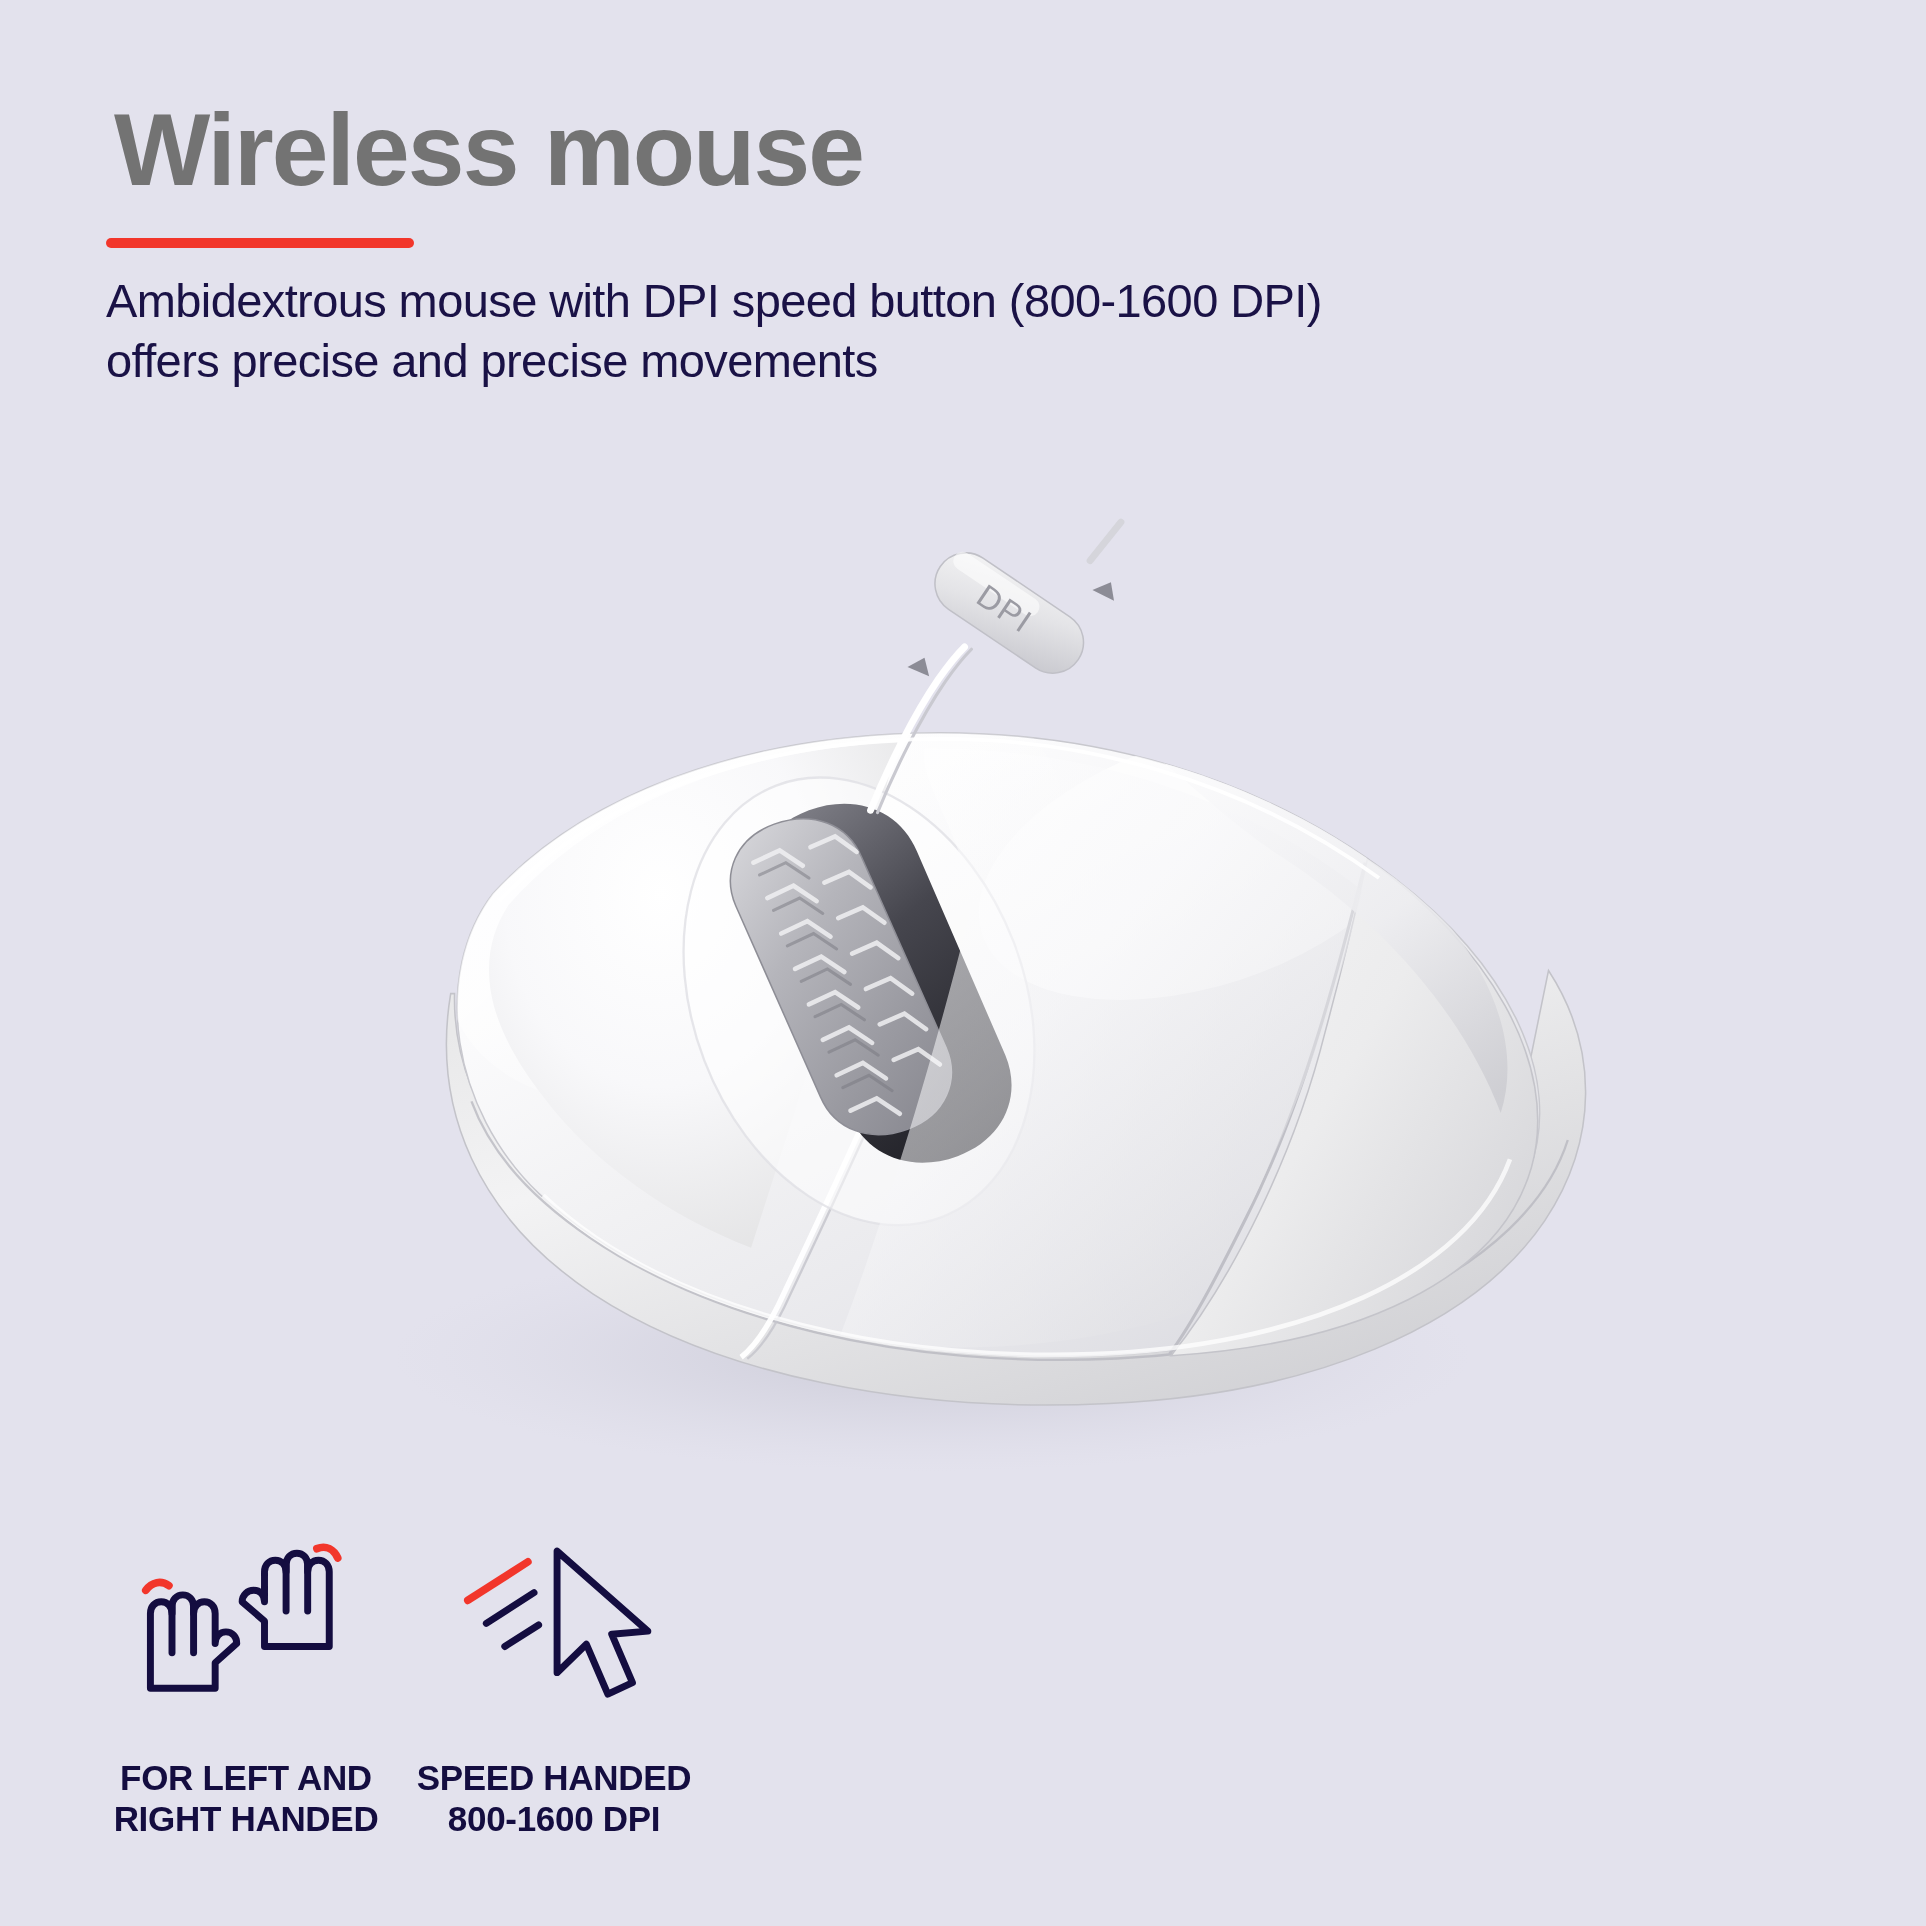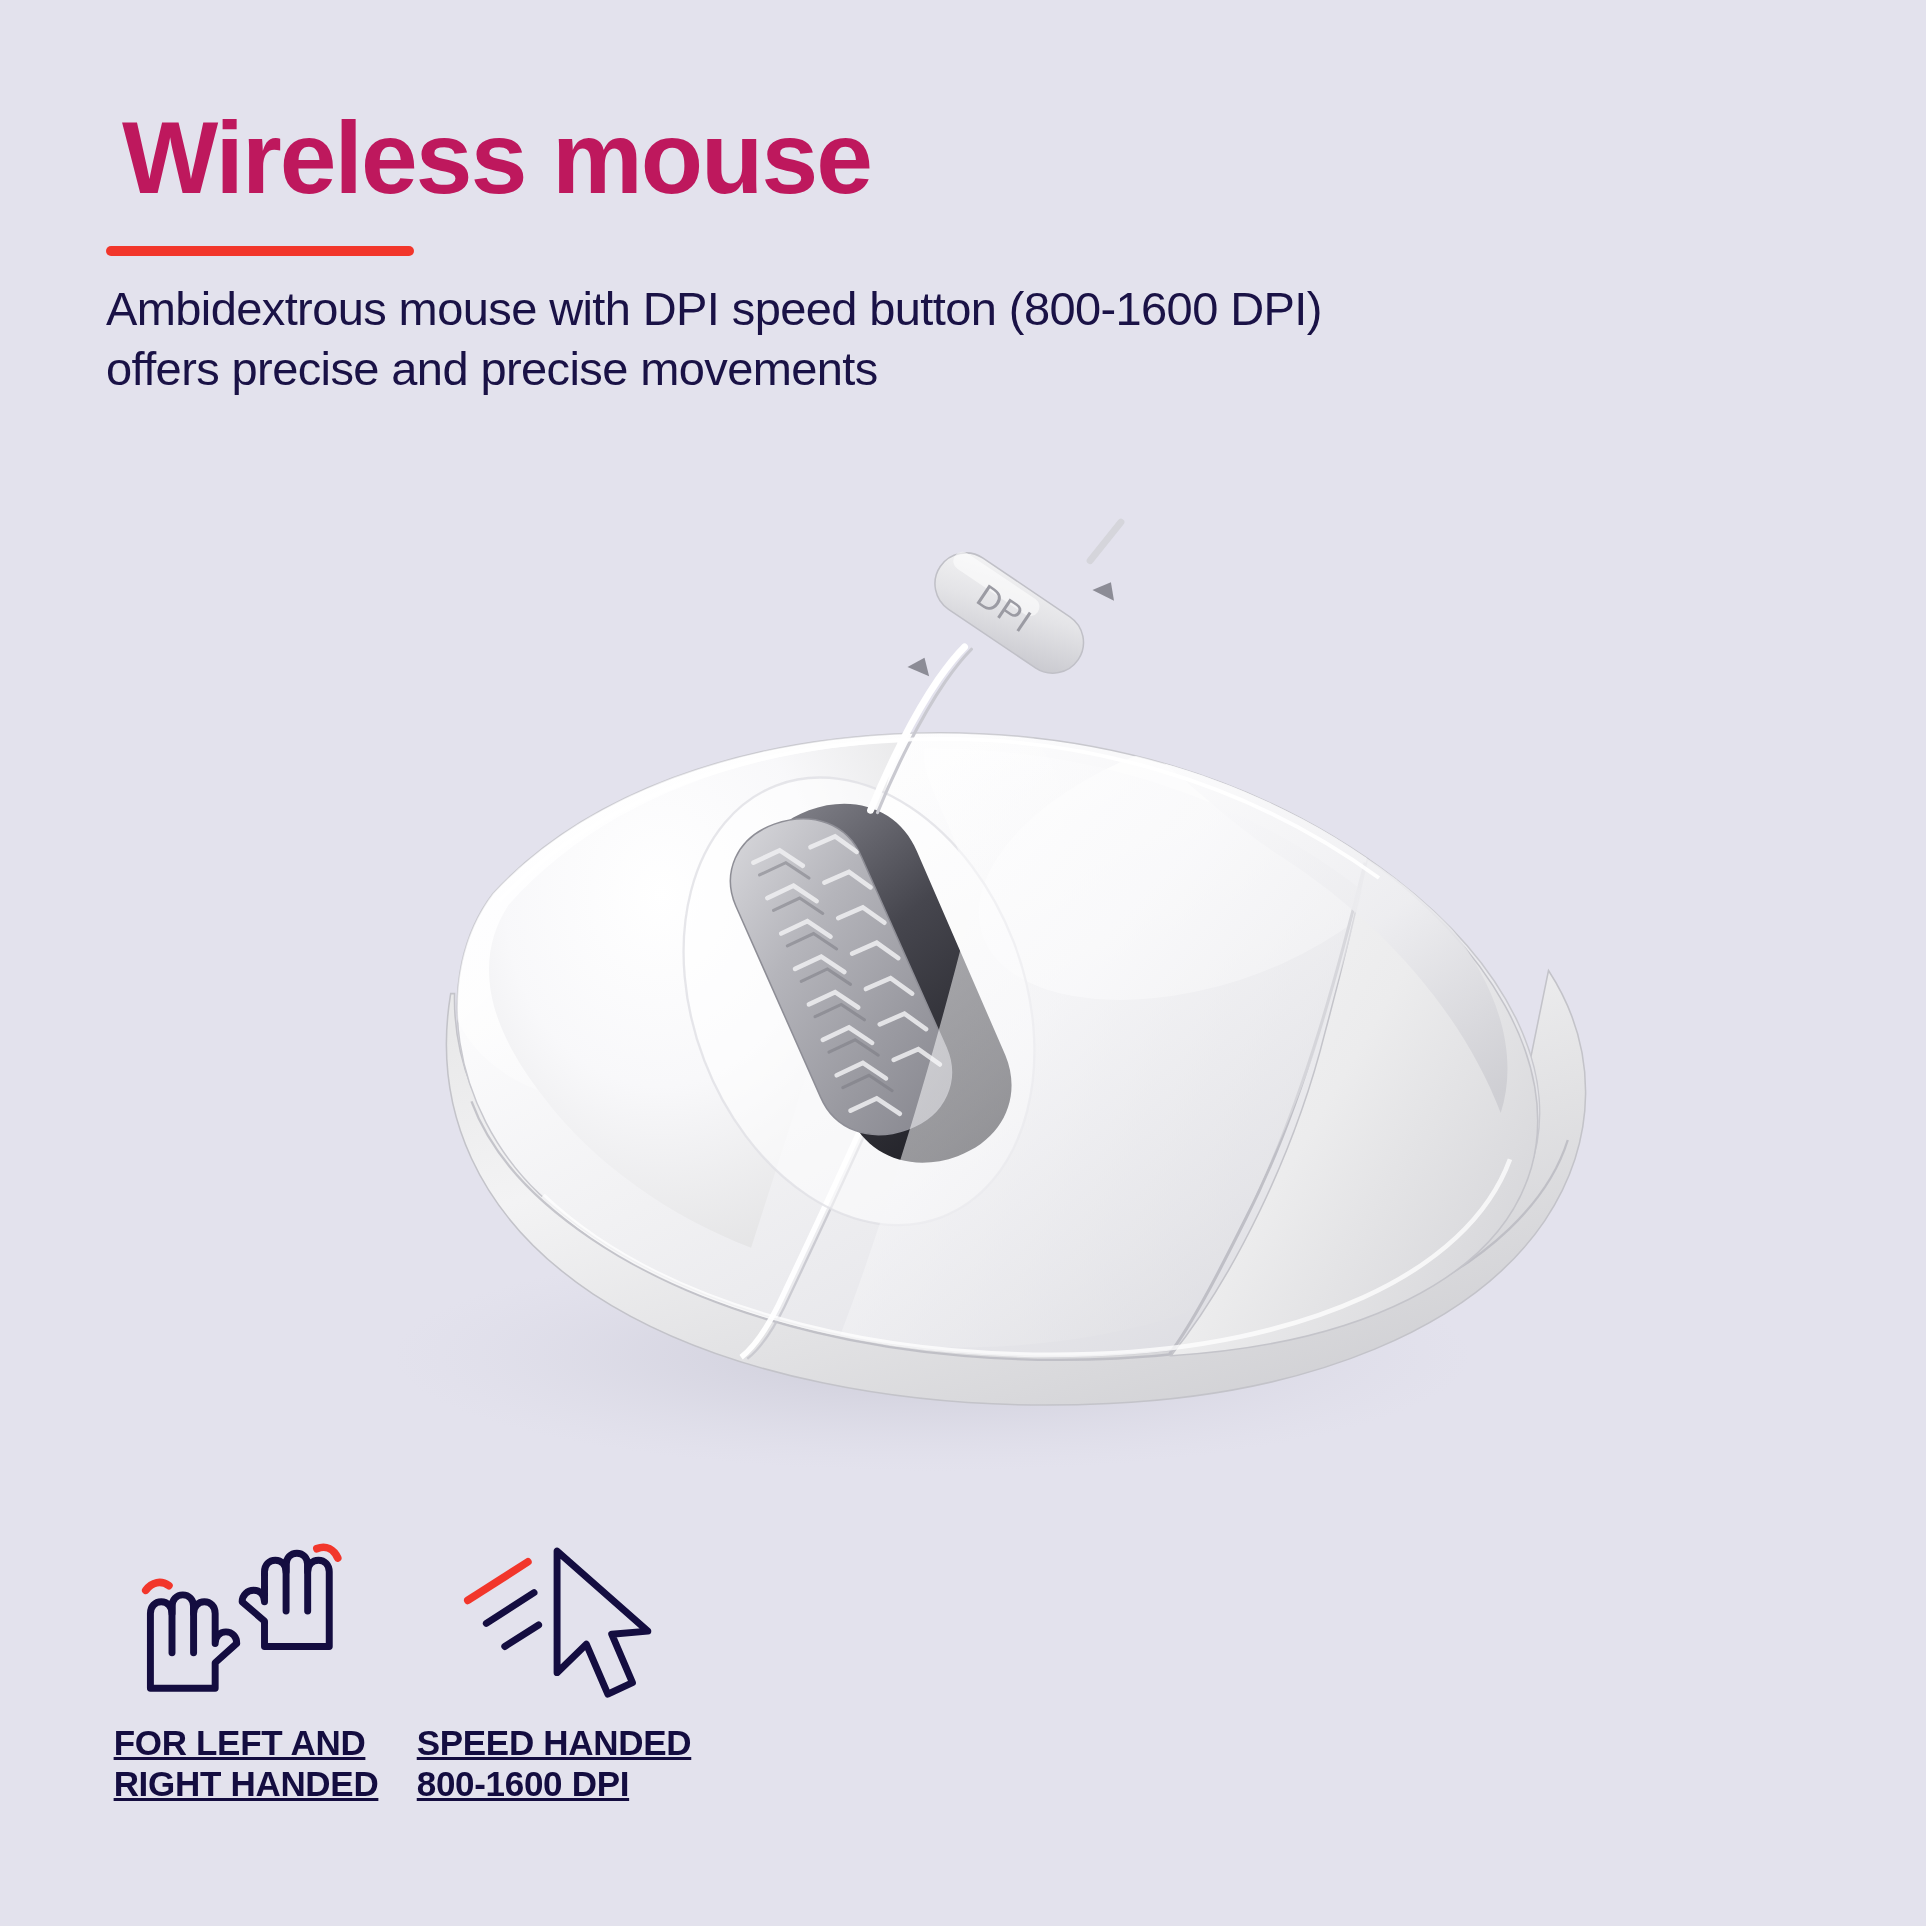--- a/index.html
+++ b/index.html
@@ -29,22 +29,22 @@
     left: 106px;
     top: 91px;
     width: 1695px;
   }
 
   #title {
     font-size: 102px;
     font-weight: 700;
     letter-spacing: -1.9px;
     line-height: 1.0;
-    color: #be185d;
-    margin: 16px;
+    color: #737373;
+    margin: 8px;
     white-space: nowrap;
   }
 
   #accent-rule {
     margin-top: 37px;
     width: 308px;
     height: 10px;
     background: #f2362b;
     border-radius: 5.4px;
   }
@@ -88,27 +88,27 @@
   }
   .feature-icon {
     width: 223px;
     height: 193px;
     display: flex;
     align-items: center;
     justify-content: center;
   }
   .feature-icon svg { display: block; overflow: visible; }
   .feature-label {
-    text-align: left;
+    margin-top: 35px;
+    text-align: center;
     color: #140d40;
     font-size: 35px;
     font-weight: 700;
     line-height: 1.17;
     letter-spacing: -0.3px;
-    text-decoration: underline;
   }
   .feature-label .lbl-line { display: block; white-space: nowrap; }
 </style>
 </head>
 <body>
 
 <div id="stage">
 
   <div id="header">
     <h1 id="title">Wireless mouse</h1>

